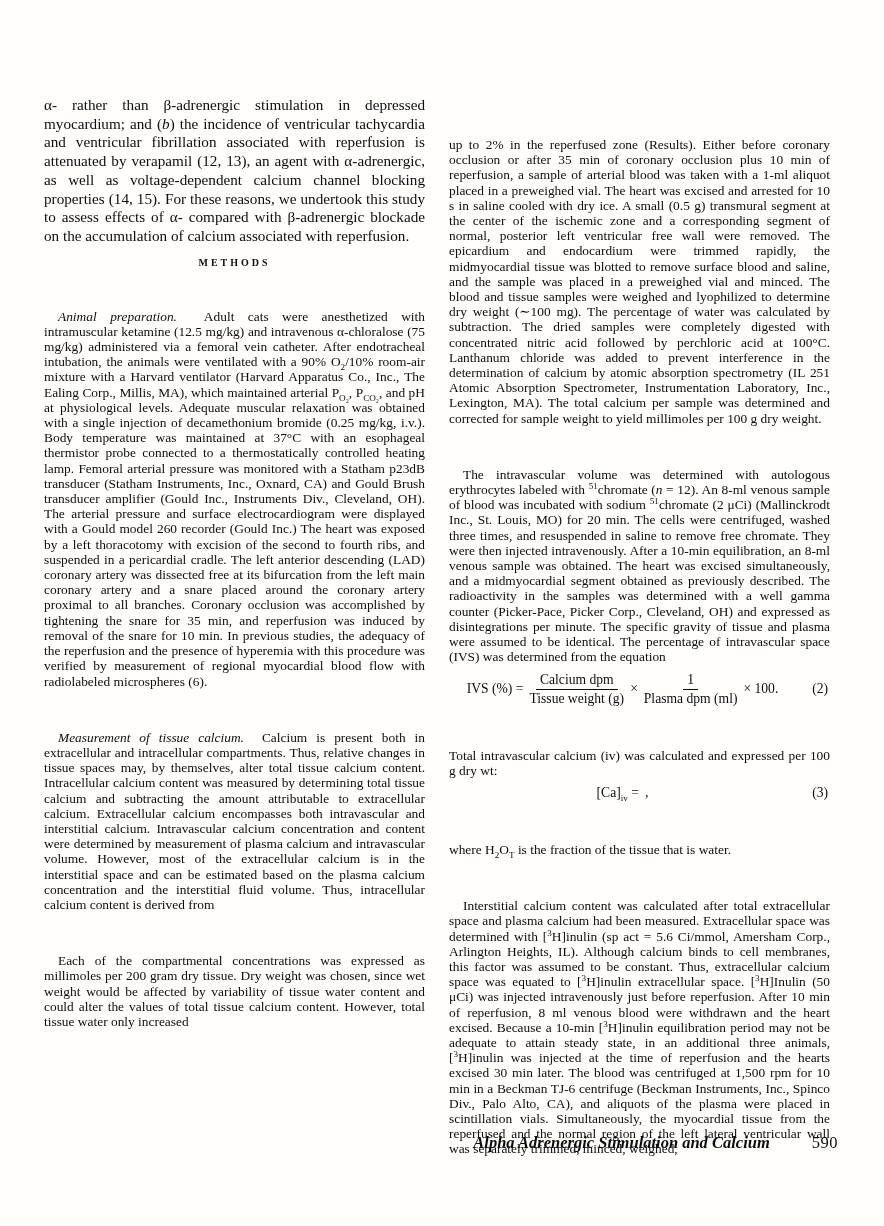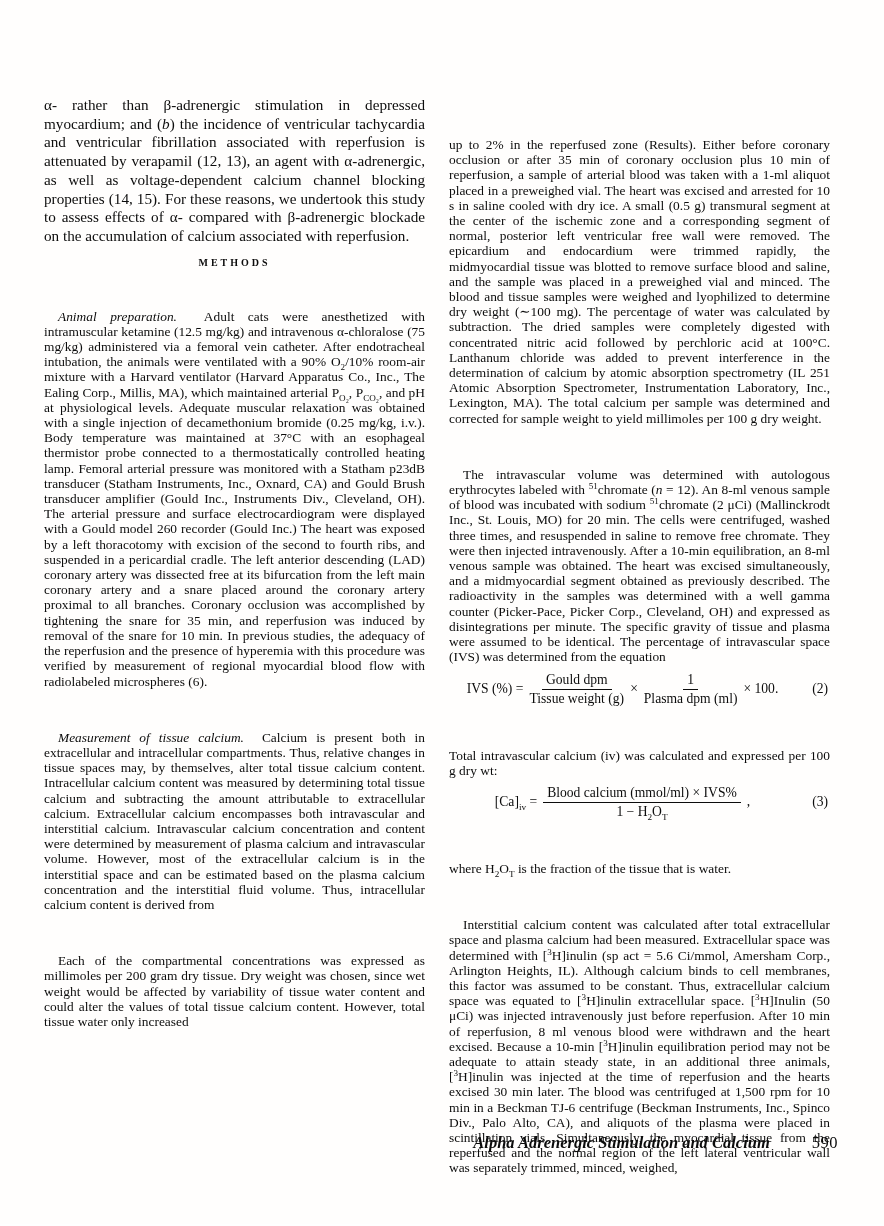--- a/index.html
+++ b/index.html
@@ -107,40 +107,36 @@
     </div>
 
     <div class="col">
       <p class="body">up to 2% in the reperfused zone (Results). Either before coronary occlusion or after 35 min of coronary occlusion plus 10 min of reperfusion, a sample of arterial blood was taken with a 1-ml aliquot placed in a preweighed vial. The heart was excised and arrested for 10 s in saline cooled with dry ice. A small (0.5 g) transmural segment at the center of the ischemic zone and a corresponding segment of normal, posterior left ventricular free wall were removed. The epicardium and endocardium were trimmed rapidly, the midmyocardial tissue was blotted to remove surface blood and saline, and the sample was placed in a preweighed vial and minced. The blood and tissue samples were weighed and lyophilized to determine dry weight (∼100 mg). The percentage of water was calculated by subtraction. The dried samples were completely digested with concentrated nitric acid followed by perchloric acid at 100°C. Lanthanum chloride was added to prevent interference in the determination of calcium by atomic absorption spectrometry (IL 251 Atomic Absorption Spectrometer, Instrumentation Laboratory, Inc., Lexington, MA). The total calcium per sample was determined and corrected for sample weight to yield millimoles per 100 g dry weight.</p>
 
       <p class="body indent">The intravascular volume was determined with autologous erythrocytes labeled with <sup>51</sup>chromate (<i>n</i> = 12). An 8-ml venous sample of blood was incubated with sodium <sup>51</sup>chromate (2 μCi) (Mallinckrodt Inc., St. Louis, MO) for 20 min. The cells were centrifuged, washed three times, and resuspended in saline to remove free chromate. They were then injected intravenously. After a 10-min equilibration, an 8-ml venous sample was obtained. The heart was excised simultaneously, and a midmyocardial segment obtained as previously described. The radioactivity in the samples was determined with a well gamma counter (Picker-Pace, Picker Corp., Cleveland, OH) and expressed as disintegrations per minute. The specific gravity of tissue and plasma were assumed to be identical. The percentage of intravascular space (IVS) was determined from the equation</p>
 
       <div class="equation eq-flex">
         <span>IVS (%) =</span>
         <span class="frac">
-          <span class="num">Gould dpm</span>
+          <span class="num">Calcium dpm</span>
           <span class="den">Tissue weight (g)</span>
         </span>
         <span>×</span>
         <span class="frac">
           <span class="num">1</span>
           <span class="den">Plasma dpm (ml)</span>
         </span>
         <span>× 100.</span>
         <span class="eq-number">(2)</span>
       </div>
 
       <p class="body">Total intravascular calcium (iv) was calculated and expressed per 100 g dry wt:</p>
 
       <div class="equation eq-flex">
         <span>[Ca]<sub>iv</sub> =</span>
-        <span class="frac">
-          <span class="num">Blood calcium (mmol/ml) × IVS%</span>
-          <span class="den">1 − H<sub>2</sub>O<sub>T</sub></span>
-        </span>
         <span>,</span>
         <span class="eq-number">(3)</span>
       </div>
 
       <p class="body">where H<sub>2</sub>O<sub>T</sub> is the fraction of the tissue that is water.</p>
 
       <p class="body indent">Interstitial calcium content was calculated after total extracellular space and plasma calcium had been measured. Extracellular space was determined with [<sup>3</sup>H]inulin (sp act = 5.6 Ci/mmol, Amersham Corp., Arlington Heights, IL). Although calcium binds to cell membranes, this factor was assumed to be constant. Thus, extracellular calcium space was equated to [<sup>3</sup>H]inulin extracellular space. [<sup>3</sup>H]Inulin (50 μCi) was injected intravenously just before reperfusion. After 10 min of reperfusion, 8 ml venous blood were withdrawn and the heart excised. Because a 10-min [<sup>3</sup>H]inulin equilibration period may not be adequate to attain steady state, in an additional three animals, [<sup>3</sup>H]inulin was injected at the time of reperfusion and the hearts excised 30 min later. The blood was centrifuged at 1,500 rpm for 10 min in a Beckman TJ-6 centrifuge (Beckman Instruments, Inc., Spinco Div., Palo Alto, CA), and aliquots of the plasma were placed in scintillation vials. Simultaneously, the myocardial tissue from the reperfused and the normal region of the left lateral ventricular wall was separately trimmed, minced, weighed,</p>
     </div>
   </div>
 

